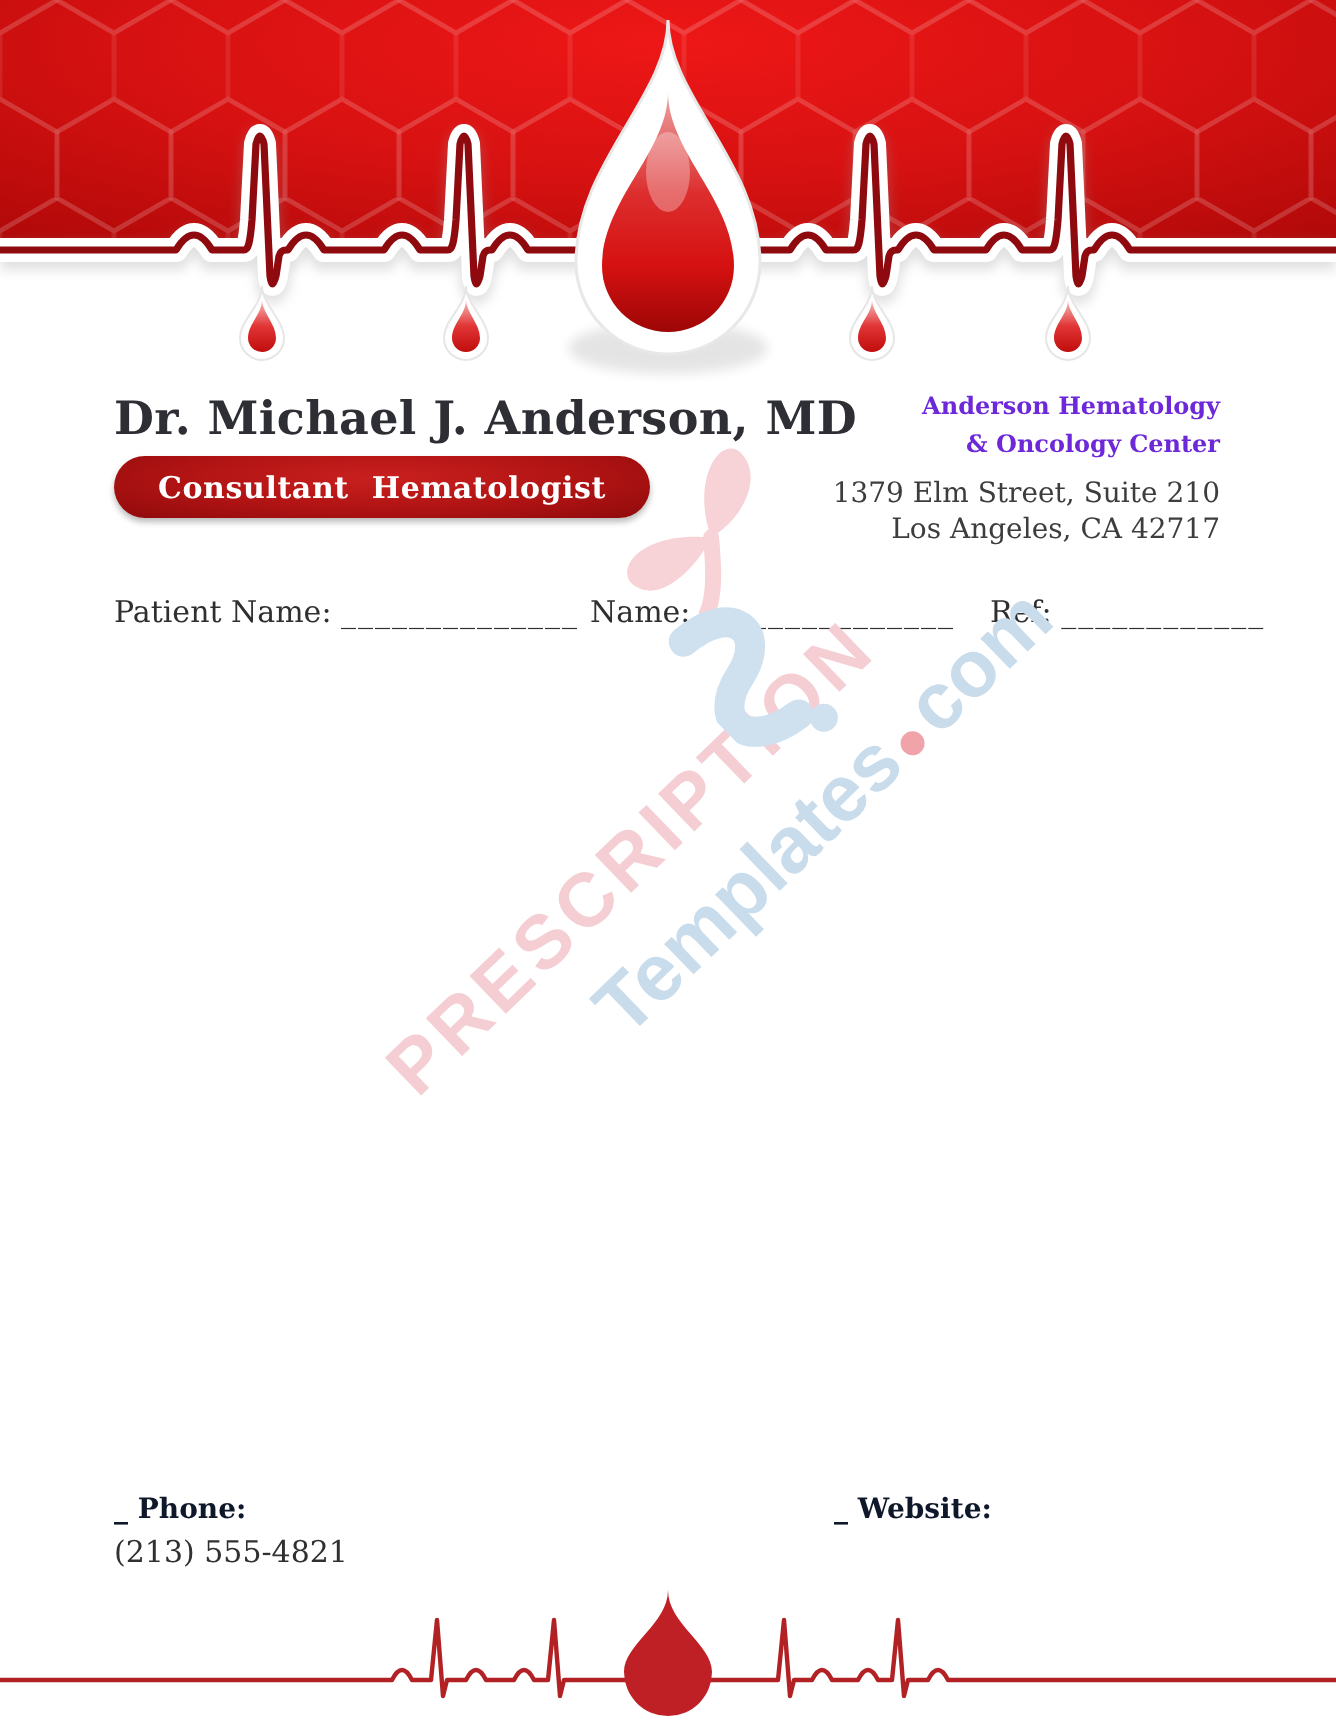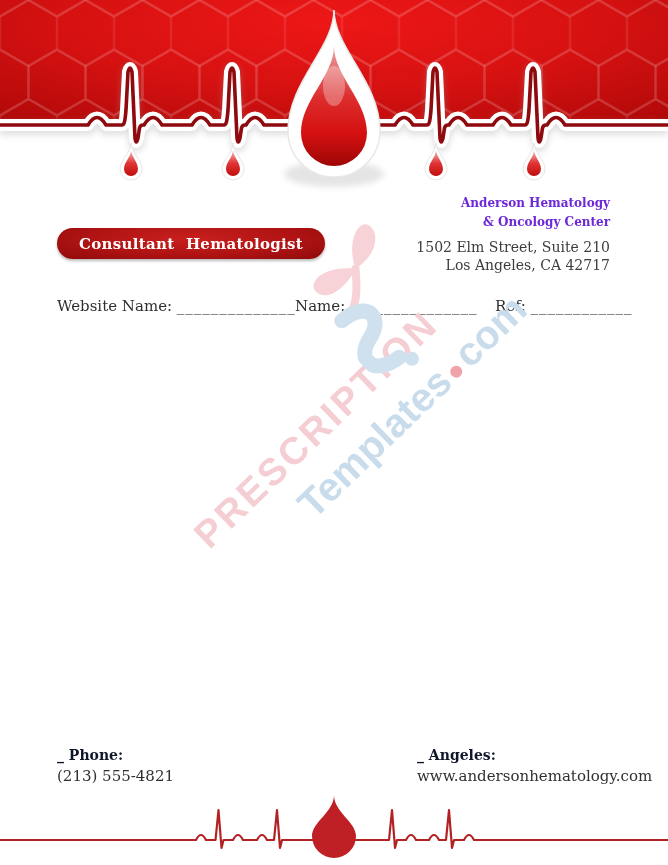--- a/index.html
+++ b/index.html
@@ -115,36 +115,37 @@
     </g>
 
     <g>
       <ellipse cx="334" cy="174" rx="50" ry="13" fill="#000000" opacity="0.10" filter="url(#soft)"></ellipse>
       <path d="M334,10 C334,48 288,82 288,131 a46,46 0 1 0 92,0 C380,82 334,48 334,10 Z" fill="#ffffff" stroke="#e8e8e8" stroke-width="1.5"></path>
       <path d="M334,46 C334,76 301,100 301,133 a33,33 0 1 0 66,0 C367,100 334,76 334,46 Z" fill="url(#g-drop)"></path>
       <ellipse cx="334" cy="86" rx="11" ry="20" fill="#ffffff" opacity="0.30"></ellipse>
     </g>
   </svg>
 
+  <div class="doctor-name">Dr. Michael J. Anderson, MD</div>
   <div class="badge">
     <span>Consultant Hematologist</span>
   </div>
 
   <div class="clinic">
     <div class="cname">Anderson Hematology</div>
     <div class="cname">&amp; Oncology Center</div>
     <div class="caddr">
-      <div>1502 Elm Street, Suite 210</div>
+      <div>1379 Elm Street, Suite 210</div>
       <div>Los Angeles, CA 42717</div>
     </div>
   </div>
 
   <div class="fields">
     <div class="field f-patient">
-      <span>Website Name:</span>
+      <span>Patient Name:</span>
       <span class="blank">______________</span>
     </div>
     <div class="field f-date">
       <span>Name:</span>
       <span class="blank">_______________</span>
     </div>
     <div class="field f-ref">
       <span>Ref:</span>
       <span class="blank">____________</span>
     </div>
@@ -166,22 +167,21 @@
       <span class="wm-dot">.</span>
       <span>com</span>
     </div>
   </div>
 
   <div class="fcol fc-phone">
     <div class="flabel">_ Phone:</div>
     <div class="fvalue">(213) 555-4821</div>
   </div>
   <div class="fcol fc-website">
-    <div class="flabel">_ Angeles:</div>
-    <div class="fvalue">www.andersonhematology.com</div>
+    <div class="flabel">_ Website:</div>
   </div>
 
   <svg class="footer-art" viewBox="0 0 668 79">
     <path d="M0,54 H196 q5,-10 10,0 H212 L215.5,54 L218.5,24 L221.5,62 L223.5,54 H233 q5,-10 10,0 H257 q5,-10 10,0 H271 L274,54 L277,24 L280,62 L282,54 H386 L389,54 L392,24 L395,62 L397,54 H406 q5,-10 10,0 H429 q5,-10 10,0 H443 L446,54 L449,24 L452,62 L454,54 H464 q5,-10 10,0 H668" fill="none" stroke="#b22225" stroke-width="2.2" stroke-linejoin="round" stroke-linecap="round"></path>
     <path d="M334,9 C334,26 312,36 312,50 a22,22 0 1 0 44,0 C356,36 334,26 334,9 Z" fill="#bf2026"></path>
   </svg>
 
 </div>
 
 </body></html>

